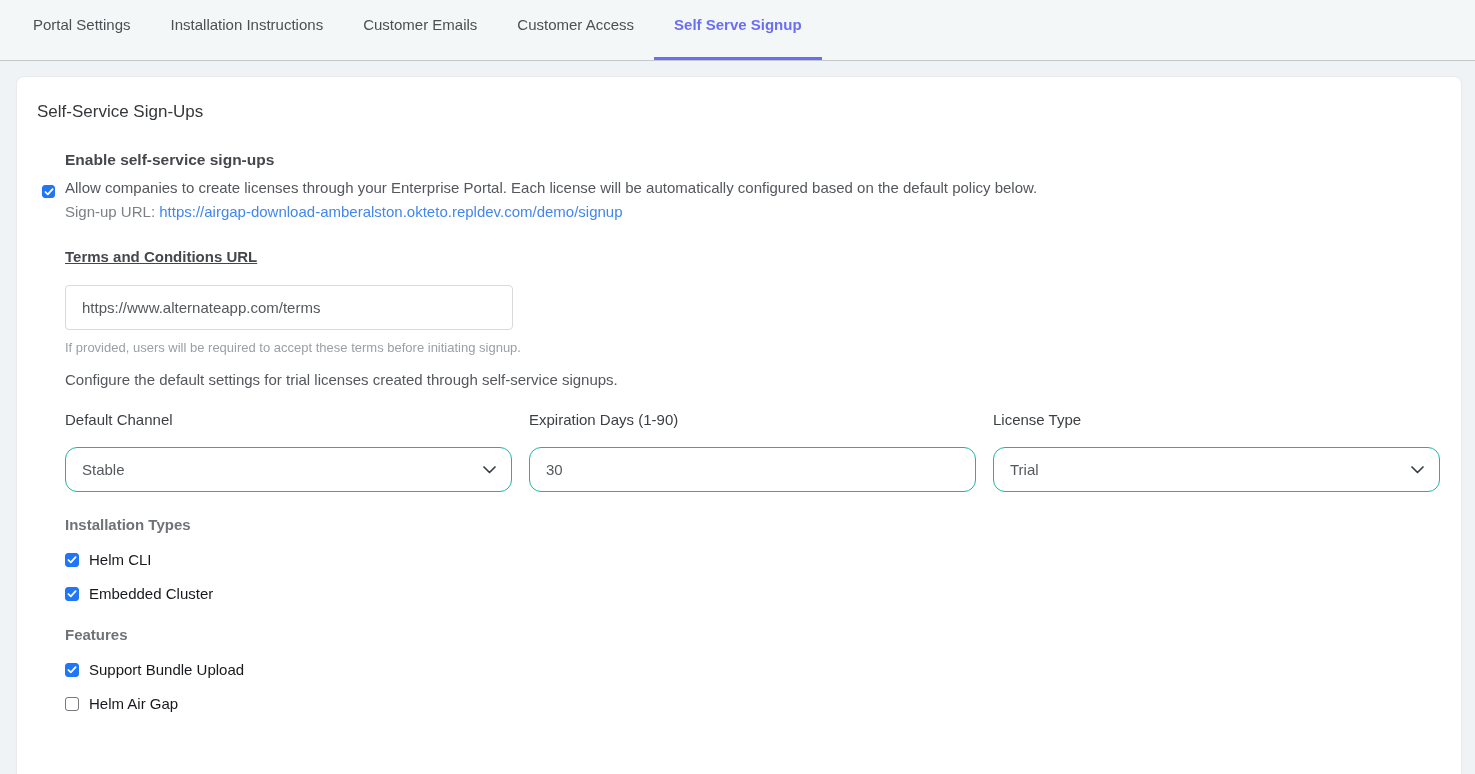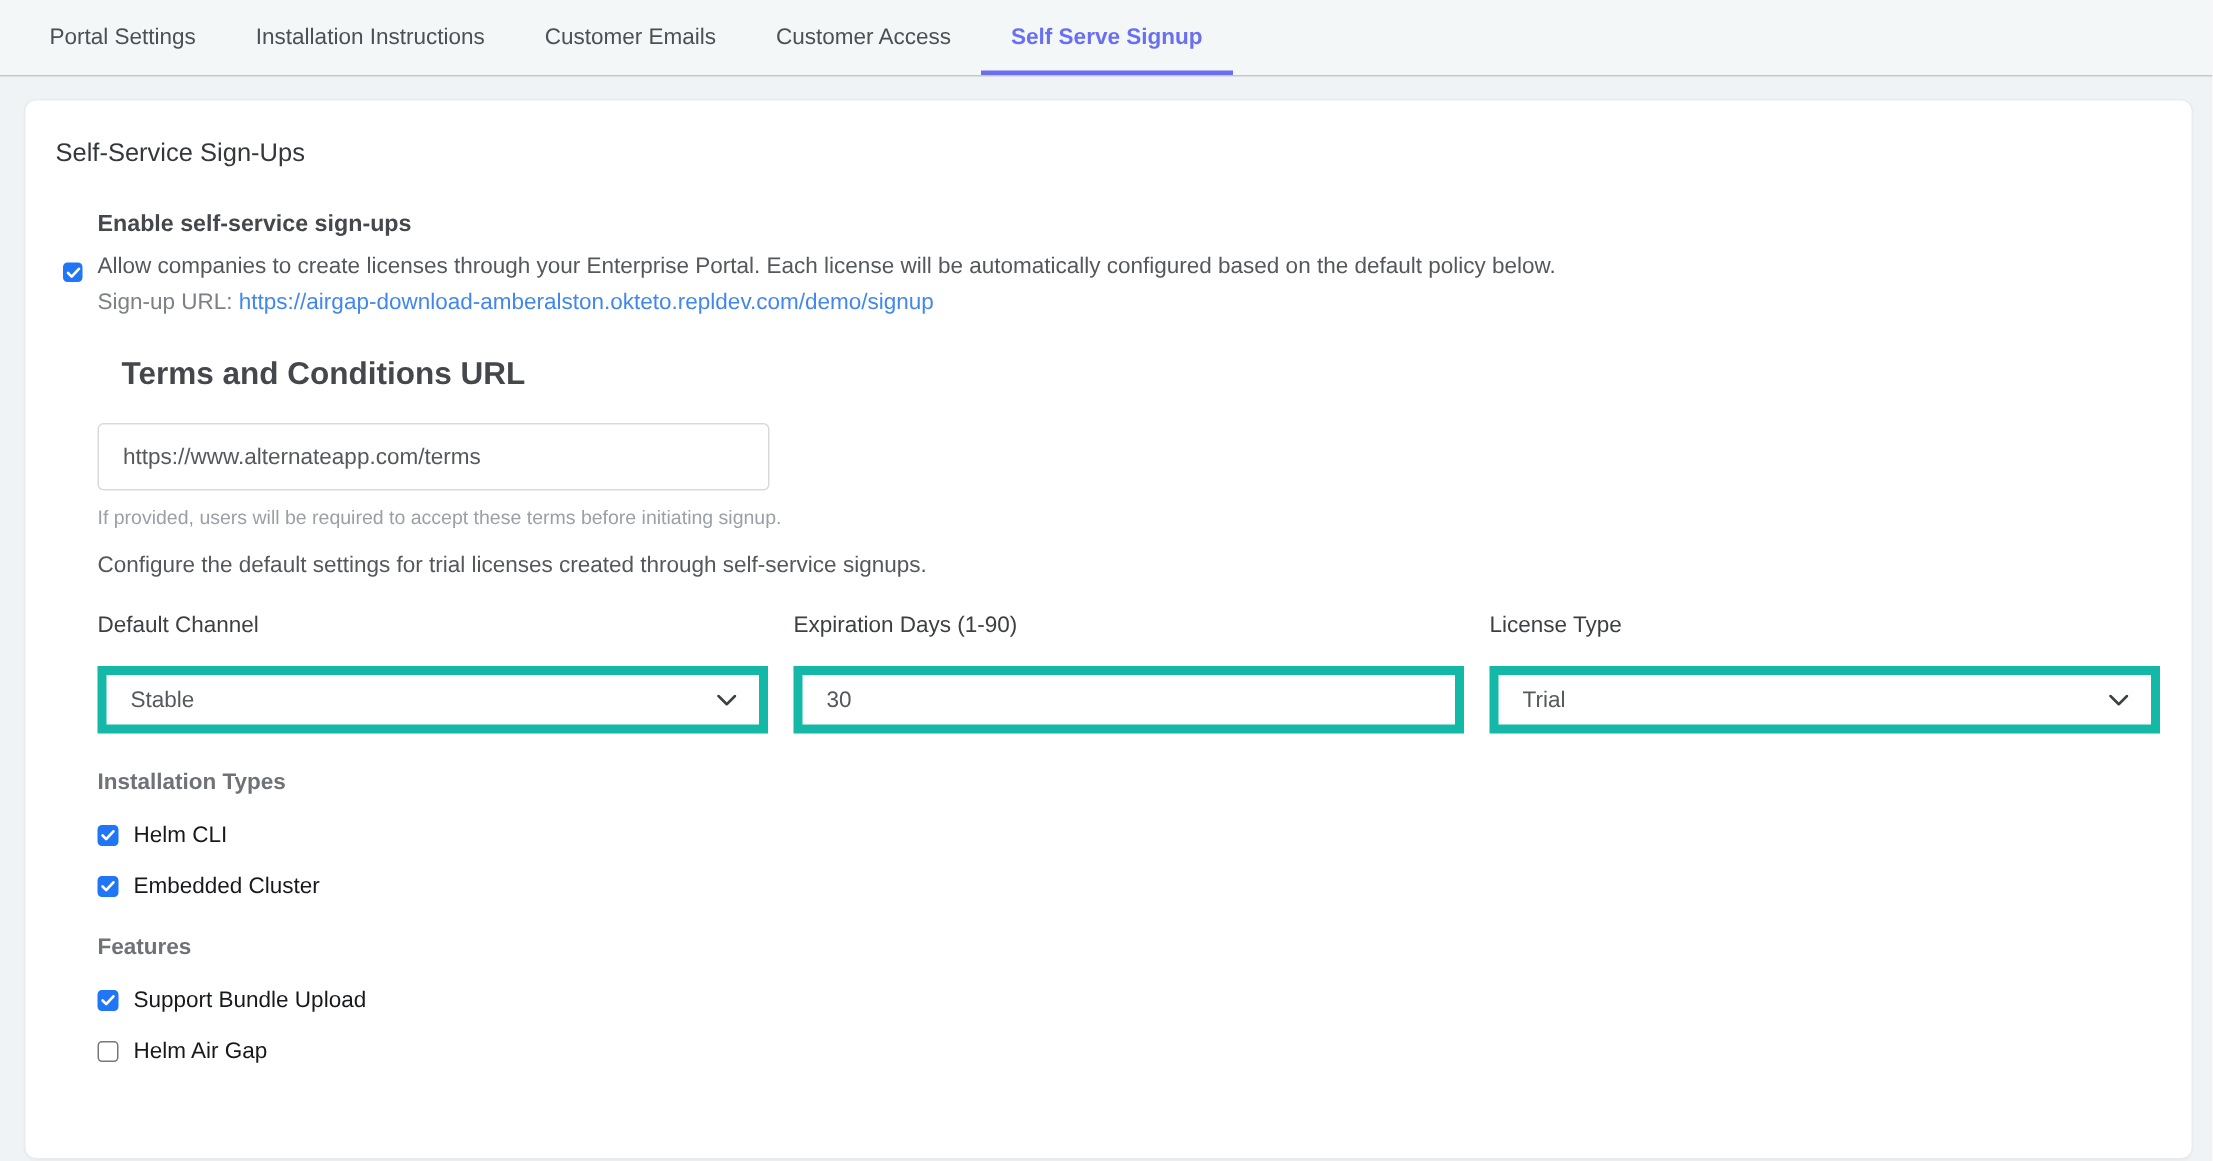--- a/index.html
+++ b/index.html
@@ -11,21 +11,21 @@
   html,body{margin:0;padding:0;}
   body{
     width:1475px;height:774px;
     background:#eff3f5;
     font-family:"Liberation Sans","DejaVu Sans",sans-serif;
     color:#54575c;
     overflow:hidden;
   }
   
   .tabbar{
-    height:51px;
+    height:61px;
     background:#f4f7f8;
     border-bottom:1px solid #c5c8cb;
     display:flex;
     align-items:stretch;
     padding-left:13px;
   }
   .tab{
     padding:0 20px;
     font-size:15px;
     line-height:49px;
@@ -82,24 +82,25 @@
     font-size:15px;
     line-height:20px;
   }
   .signup-label{color:#7d8185;}
   .signup-link{
     color:var(--link);
     font-weight:500;
     text-decoration:none;
   }
   .field-label-strong{
-    font-size:21px;
+    font-size:15px;
     font-weight:700;
     color:#44474b;
-    margin:26px 0 0 16px;
+    margin:26px 0 0 0;
+    text-decoration:underline;
   }
   .text-input{
     display:block;
     margin-top:20px;
     width:448px;
     height:45px;
     border:1px solid #d7dadd;
     border-radius:4px;
     padding:0 16px;
     font-size:15px;
@@ -130,22 +131,22 @@
     font-size:15px;
     font-weight:500;
     color:#3c3f43;
     margin-bottom:19px;
   }
   .select,
   .num-input{
     position:relative;
     height:45px;
     width:100%;
-    border:6px solid #14b8a6;
-    border-radius:0;
+    border:1px solid #14b8a6;
+    border-radius:12px;
     background:#fff;
     font-size:15px;
     color:#55595e;
     display:flex;
     align-items:center;
     padding:0 16px;
     cursor:pointer;
   }
   .num-input{
     cursor:text;

